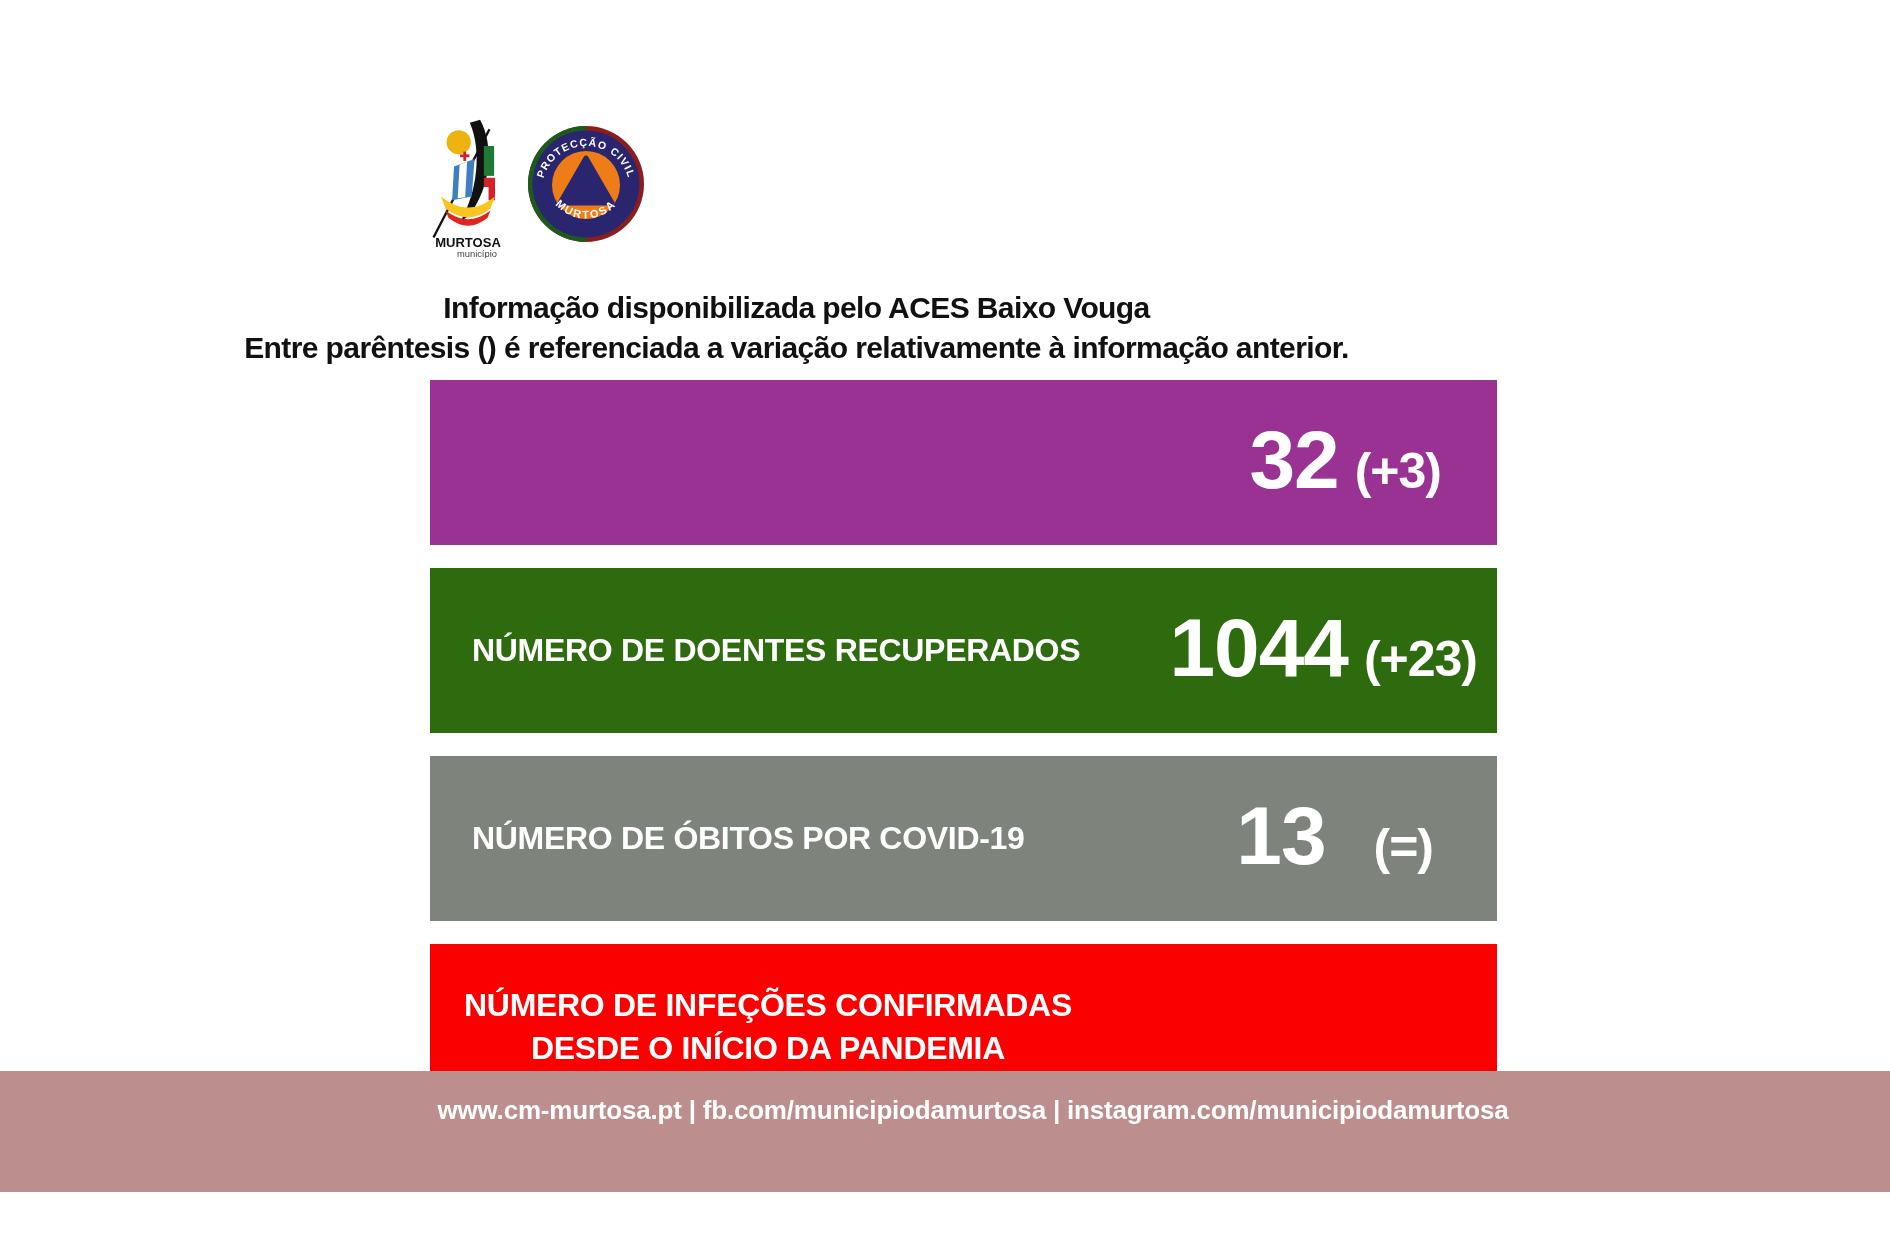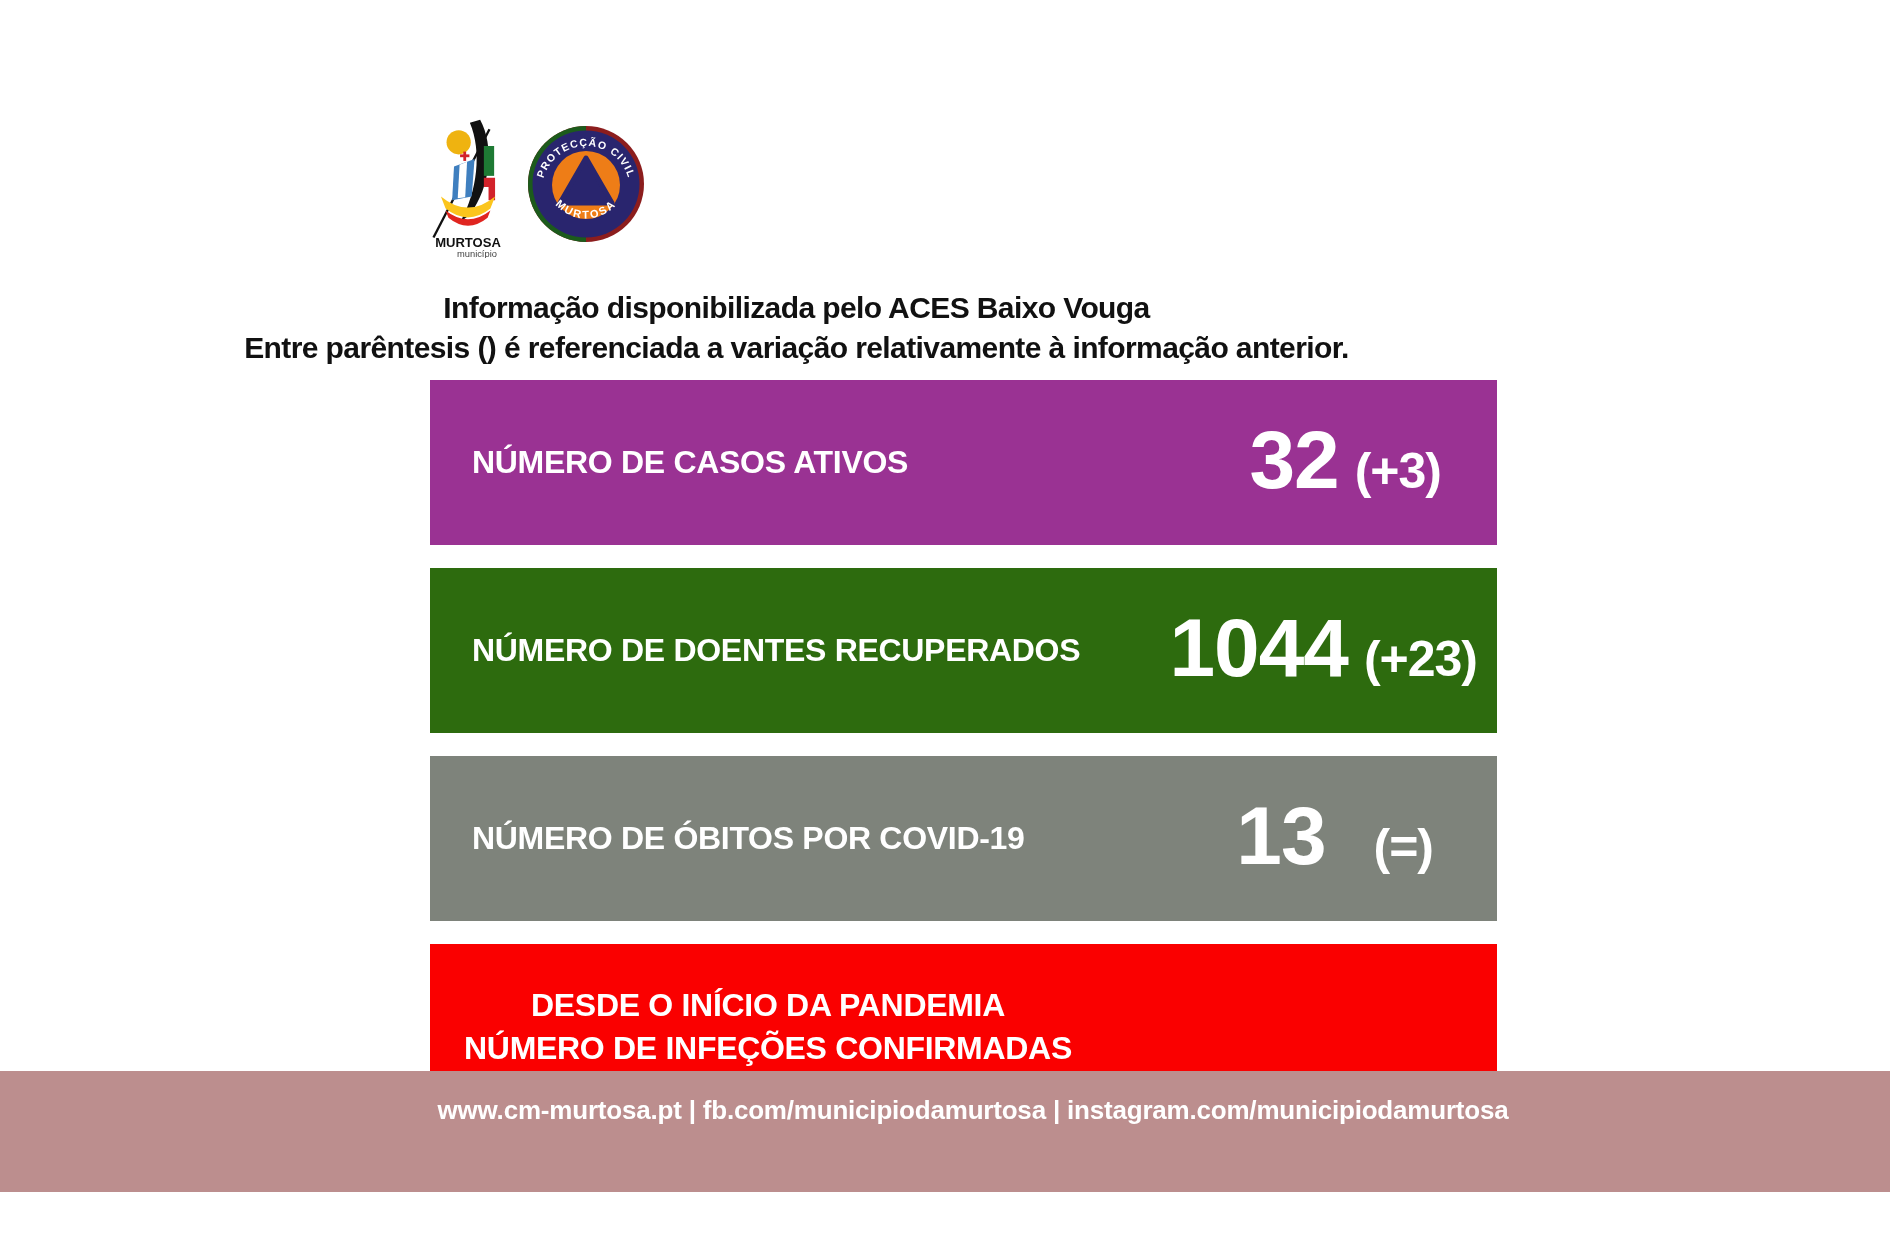--- a/index.html
+++ b/index.html
@@ -88,21 +88,20 @@
   </div>
 
   <div class="intro">
     <div>Informação disponibilizada pelo ACES Baixo Vouga</div>
     <div>Entre parêntesis () é referenciada a variação relativamente à informação anterior.</div>
   </div>
 
   <div class="stats">
 
     <div class="stat-row" style="background: rgb(154, 50, 147);">
-      <div class="stat-label">NÚMERO DE CASOS ATIVOS</div>
       <div class="stat-value-group">
         <span class="stat-value">32</span>
         <span class="stat-delta">(+3)</span>
       </div>
     </div>
 
     <div class="stat-row" style="background: rgb(45, 107, 14);">
       <div class="stat-label">NÚMERO DE DOENTES RECUPERADOS</div>
       <div class="stat-value-group">
         <span class="stat-value">1044</span>
@@ -113,22 +112,22 @@
     <div class="stat-row" style="background: rgb(126, 131, 123);">
       <div class="stat-label">NÚMERO DE ÓBITOS POR COVID-19</div>
       <div class="stat-value-group">
         <span class="stat-value">13</span>
         <span class="stat-delta">(=)</span>
       </div>
     </div>
 
     <div class="stat-row" style="background: rgb(250, 0, 0);">
       <div class="stat-label two-line">
+        <div>NÚMERO DE INFEÇÕES CONFIRMADAS</div>
         <div>DESDE O INÍCIO DA PANDEMIA</div>
-        <div>NÚMERO DE INFEÇÕES CONFIRMADAS</div>
       </div>
     </div>
 
   </div>
 
   <div class="footer" style="background: rgb(188, 142, 142);">
     <div class="footer-text">www.cm-murtosa.pt | fb.com/municipiodamurtosa | instagram.com/municipiodamurtosa</div>
   </div>
 
 </div>

